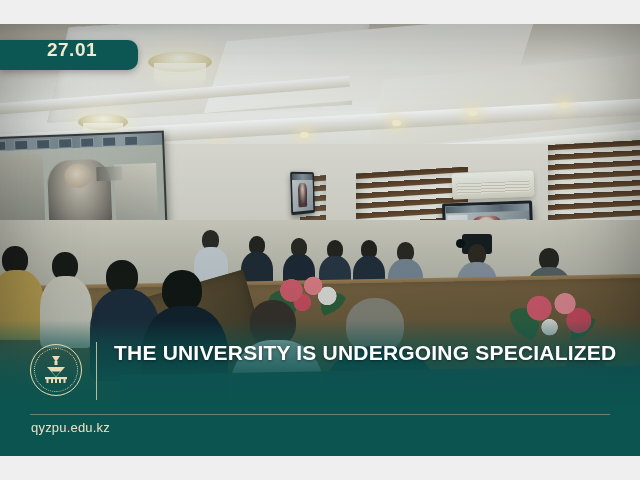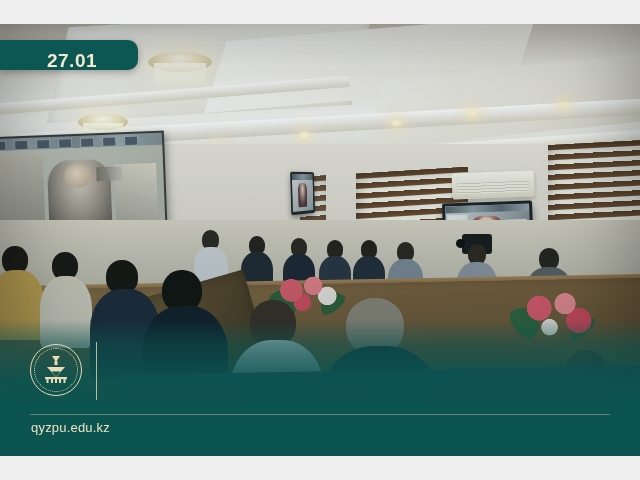--- a/index.html
+++ b/index.html
@@ -168,21 +168,21 @@
   
   .tint{position:absolute;left:0;top:0;width:640px;height:432px;
     background:linear-gradient(180deg,rgba(16,64,70,.06) 0%,rgba(14,66,72,.10) 46%,rgba(10,60,66,.22) 74%,rgba(8,56,62,.34) 100%);
     pointer-events:none;}
   .vign{position:absolute;left:0;top:0;width:640px;height:432px;pointer-events:none;
     box-shadow:inset 0 0 90px rgba(0,0,0,.40);}
 
   
   .date-badge{position:absolute;left:0;top:40px;z-index:50;height:30px;min-width:92px;
     padding:0 20px 0 26px;border-radius:0 10px 10px 0;background:#0c5754;
-    display:flex;align-items:flex-end;justify-content:center;
+    display:flex;align-items:flex-start;justify-content:center;
     box-shadow:0 2px 7px rgba(0,0,0,.28);}
   .date-badge span{color:#f2ead0;font-size:19px;font-weight:bold;letter-spacing:.5px;line-height:1;}
 
   
   .lower-overlay{position:absolute;left:0;top:320px;width:640px;height:136px;z-index:30;
     background:linear-gradient(180deg,rgba(11,84,80,0) 0%,rgba(11,84,80,.55) 18%,rgba(11,84,80,.90) 44%,#0b5450 72%,#0b5450 100%);}
   .solid-foot{position:absolute;left:0;top:404px;width:640px;height:52px;z-index:31;background:#0b5450;}
 
   .brand{position:absolute;left:0;top:336px;width:640px;height:120px;z-index:33;}
 
@@ -373,20 +373,21 @@
         <rect x="10" y="25" width="2" height="4" fill="#e9dcb4"></rect>
         <rect x="14" y="25" width="2" height="4" fill="#e9dcb4"></rect>
         <rect x="18" y="25" width="2" height="4" fill="#e9dcb4"></rect>
         <rect x="22.5" y="25" width="2" height="4" fill="#e9dcb4"></rect>
       </svg>
     </div>
 
     <div class="divider-v"></div>
 
     <div class="headline">
+      <div class="hl-1">THE UNIVERSITY IS UNDERGOING SPECIALIZED</div>
     </div>
 
     <div class="hr-line"></div>
     <div class="site">qyzpu.edu.kz</div>
   </div>
 
   <div class="bar-top"></div>
   <div class="bar-bottom"></div>
 </div>
 

